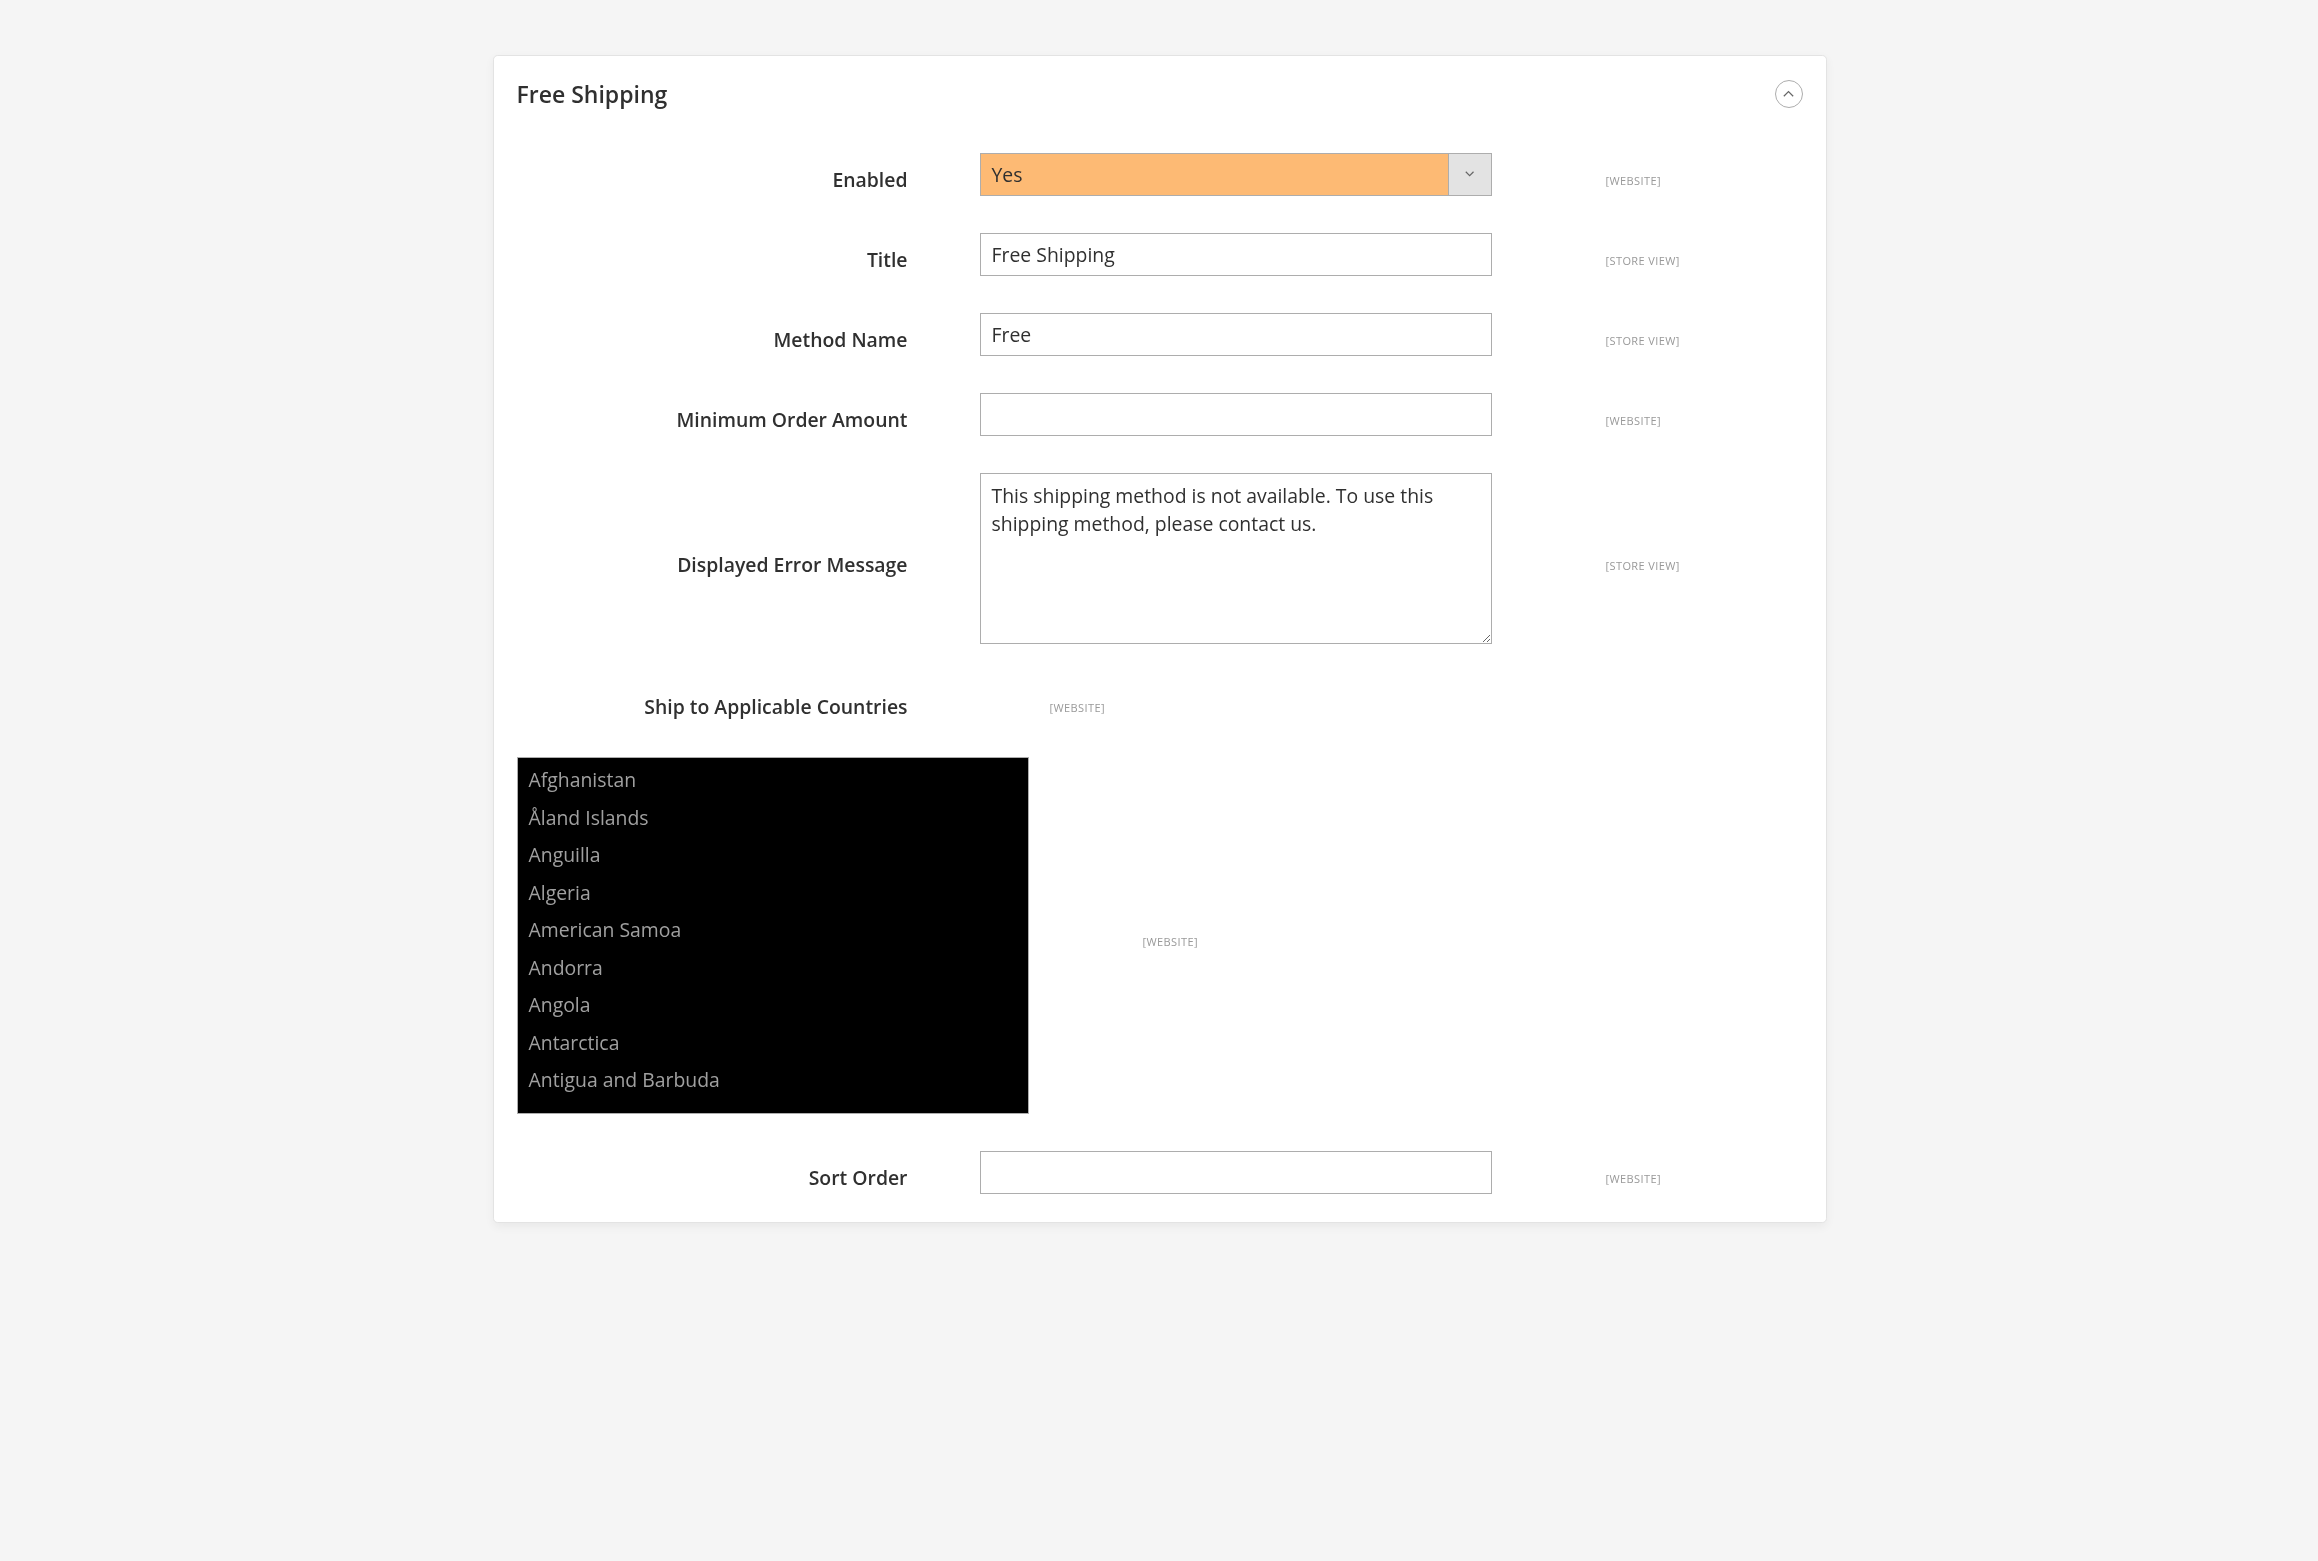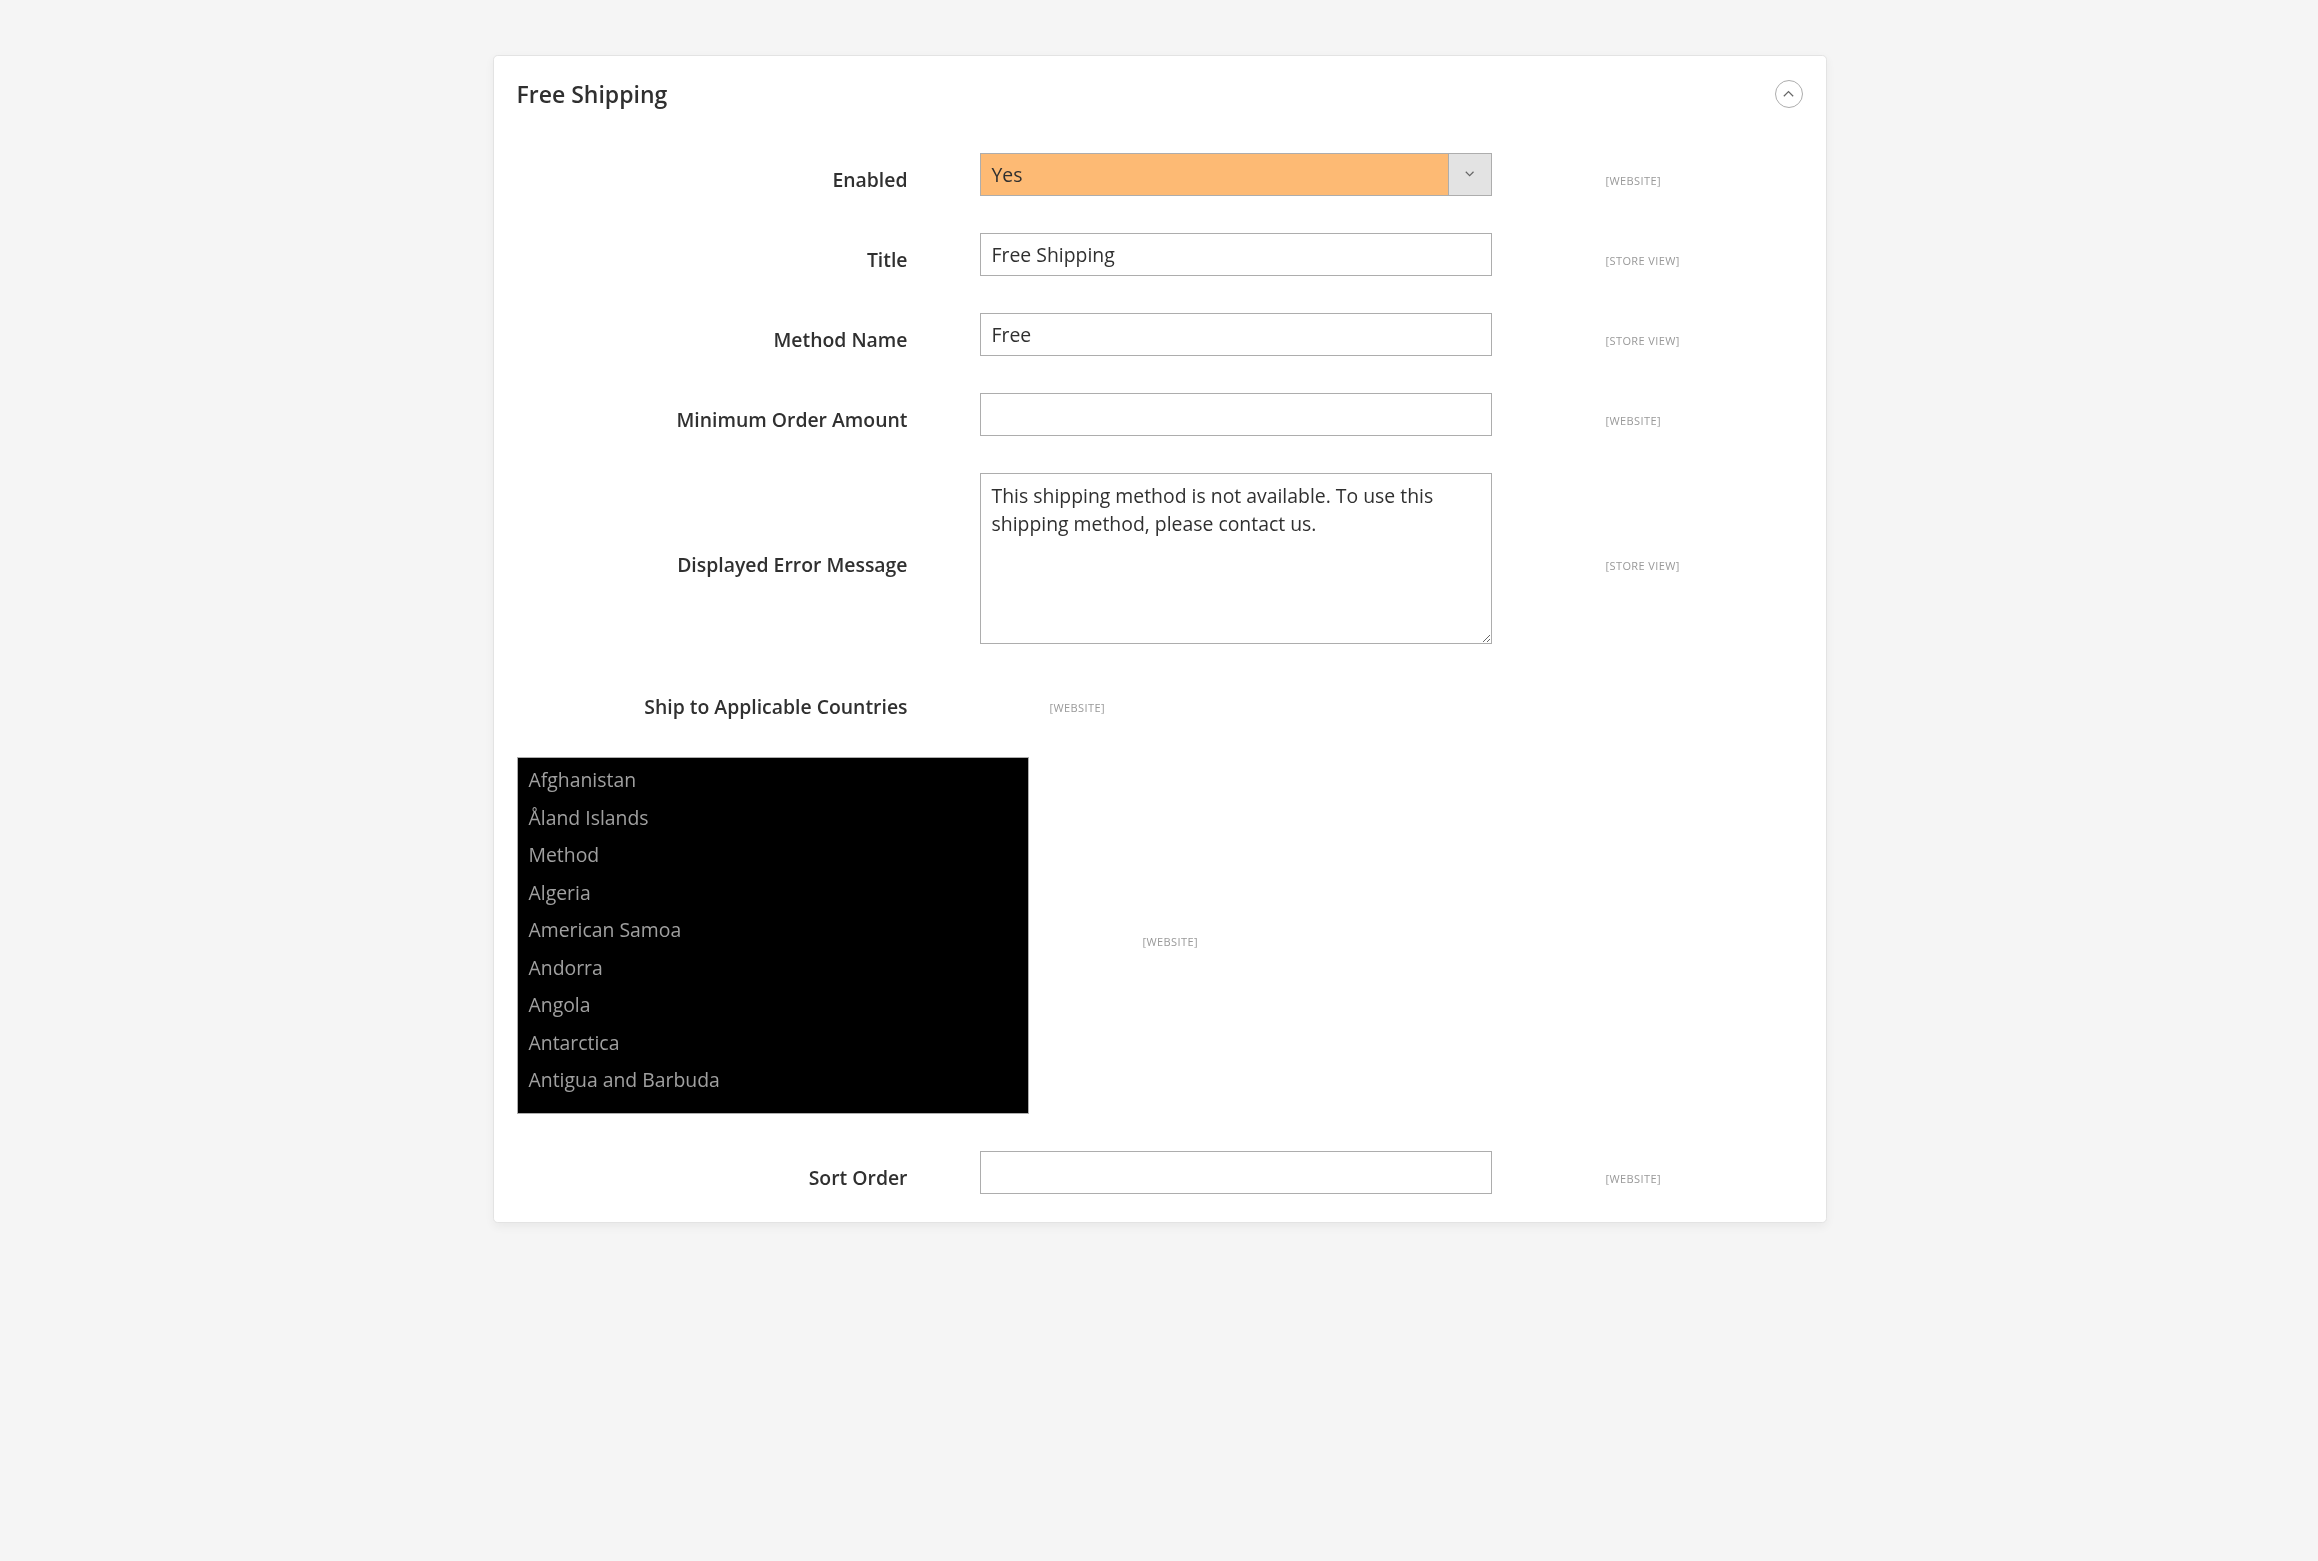--- a/index.html
+++ b/index.html
@@ -208,21 +208,21 @@
       <div class="row">
         <div class="label-col">Ship to Applicable Countries</div>
         <div class="scope-col">[WEBSITE]</div>
       </div>
 
       <div class="row">
         <div class="input-col">
           <div class="multiselect" id="countries-list">
               <div class="opt">Afghanistan</div>
               <div class="opt">Åland Islands</div>
-              <div class="opt">Method</div>
+              <div class="opt">Anguilla</div>
               <div class="opt">Algeria</div>
               <div class="opt">American Samoa</div>
               <div class="opt">Andorra</div>
               <div class="opt">Angola</div>
               <div class="opt">Antarctica</div>
               <div class="opt">Antigua and Barbuda</div>
             </div>
         </div>
         <div class="scope-col">[WEBSITE]</div>
       </div>

